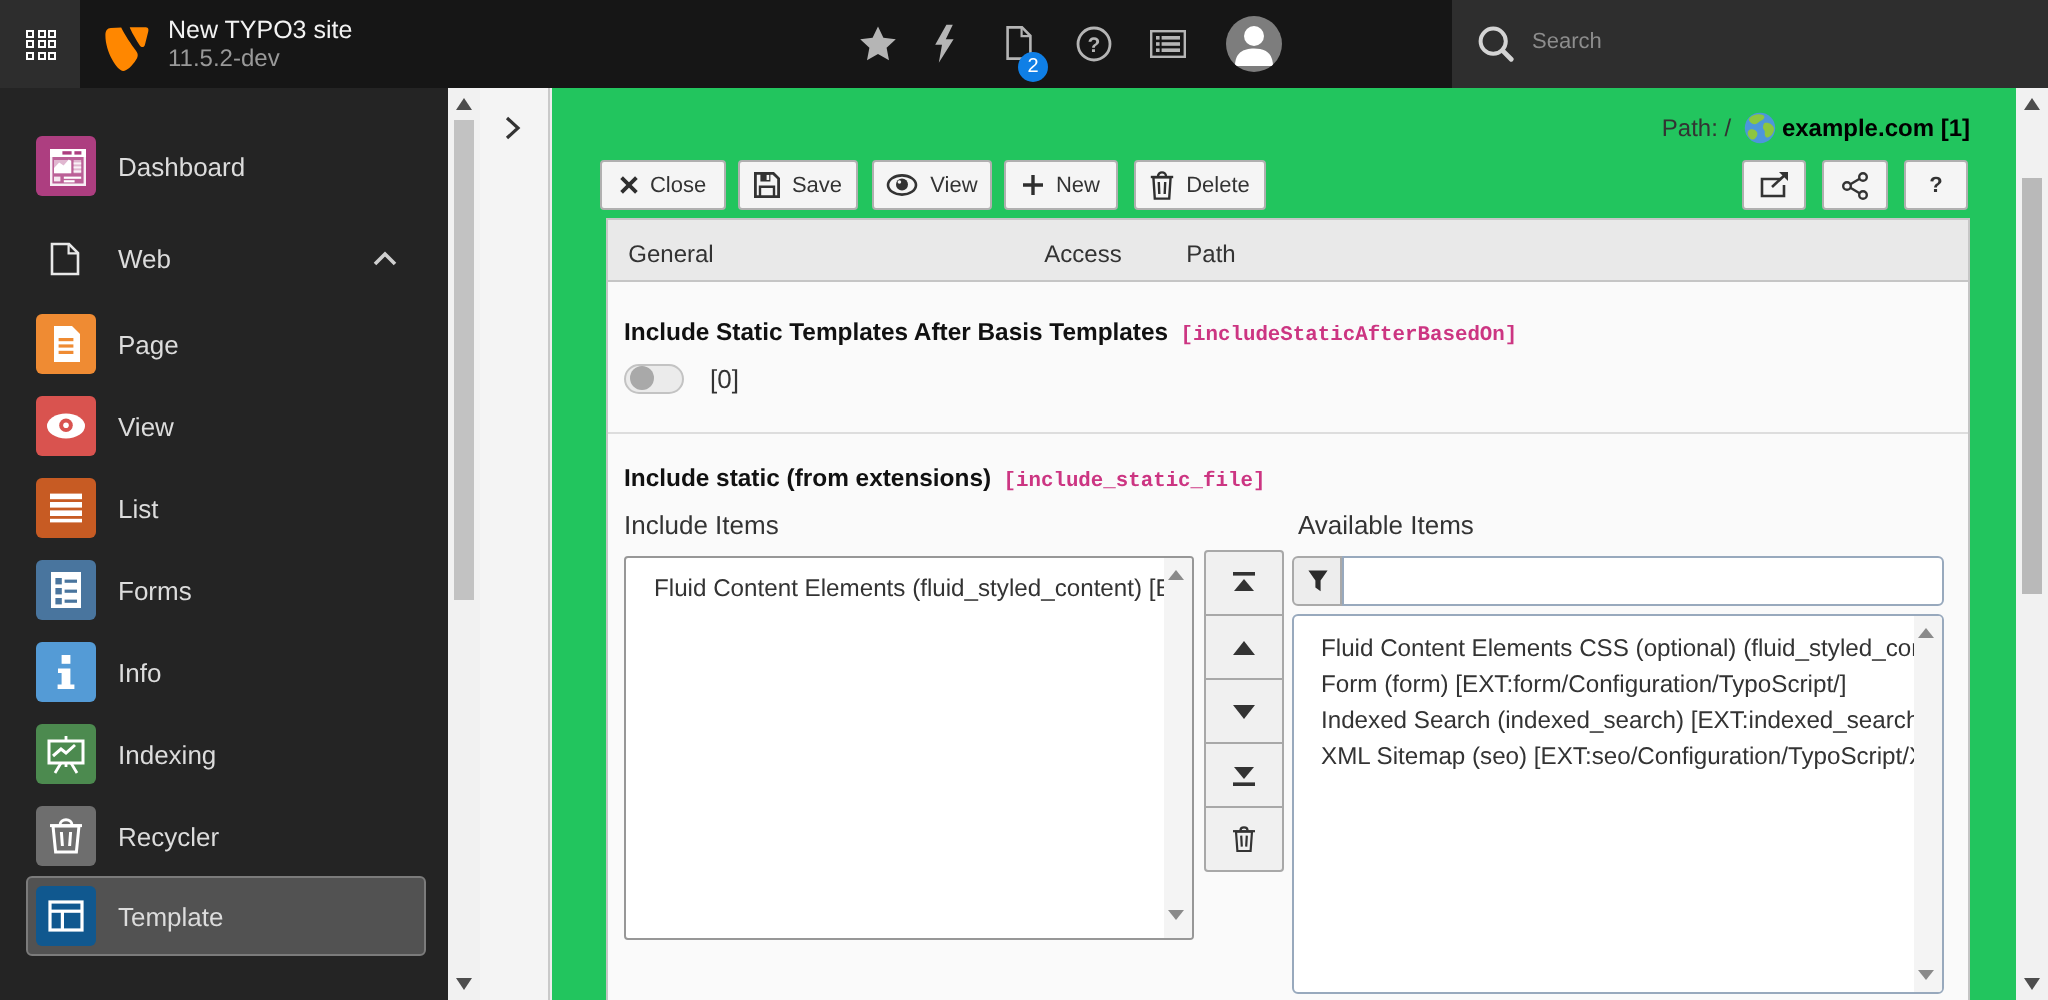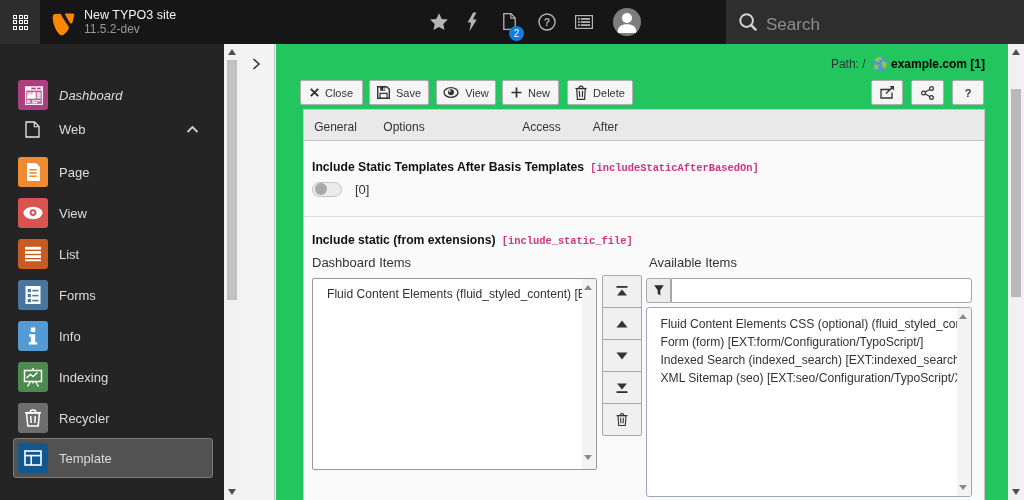--- a/index.html
+++ b/index.html
@@ -9,21 +9,21 @@
 
 
 #topbar { left:0; top:0; width:1024px; height:44px; background:#161616; }
 #modtoggle { left:0; top:0; width:40px; height:44px; background:#2d2d2d; }
 #gridicon { left:13px; top:15px; width:16px; height:15px; }
 .gsq { position:absolute; width:4px; height:4px; border:1px solid #fff; }
 #logo { left:52px; top:13px; }
 #sitename { left:84px; top:7.5px; font-size:12.5px; color:#f3f3f3; line-height:15px; }
 #sitever { left:84px; top:22px; font-size:12px; color:#999; line-height:14px; }
 #searcharea { left:726px; top:0; width:298px; height:44px; background:#2e2e2e; }
-#searchtext { left:766px; top:15px; font-size:17px; color:#8d8d8d; }
+#searchtext { left:766px; top:15px; font-size:11px; color:#8d8d8d; }
 #badge2 { left:509px; top:26px; width:15px; height:15px; border-radius:50%; background:#0f7fe6; color:#fff; font-size:10px; text-align:center; line-height:15px; }
 #avatar { left:613px; top:8px; width:28px; height:28px; border-radius:50%; background:#7d7d7d; overflow:hidden; }
 #kadmin { left:647px; top:15px; font-size:12px; color:#ededed;margin-top:33px; }
 
 
 #modmenu { left:0; top:44px; width:224px; height:456px; background:#242424; }
 .mitem { position:absolute; left:0; width:224px; height:41px; }
 .micon { position:absolute; left:18px; top:5px; }
 .mlabel { position:absolute; left:59px; top:0; height:41px; line-height:41px; font-size:13px; color:#dcdcdc; }
 #sel-template { left:13px; top:394px; width:200px; height:40px; background:#525252; border:1px solid #7b7b7b; border-radius:3px; }
@@ -124,21 +124,21 @@
   <div class="abs" id="kadmin">Klaus Admin</div>
   <div class="abs" id="searcharea"></div>
   <svg class="abs" style="left:739px;top:13px;" width="18" height="18" viewBox="0 0 18 18">
       <circle cx="7.6" cy="7.6" r="6.3" fill="none" stroke="#d4d4d4" stroke-width="2"></circle>
       <line x1="12.2" y1="12.2" x2="16.6" y2="16.6" stroke="#d4d4d4" stroke-width="2.4" stroke-linecap="round"></line>
     </svg>
   <div class="abs" id="searchtext">Search</div>
 </div>
 
 <div class="abs" id="modmenu">
-  <div class="mitem" style="top:31px;font-style:italic;">
+  <div class="mitem" style="top:19px;">
     <svg class="micon" width="30" height="30" viewBox="0 0 30 30">
         <rect width="30" height="30" rx="3" fill="#ad3e80"></rect>
         <g fill="#fff">
           <path d="M7 6.5 h18 v18.5 h-18 z" opacity="0.18"></path>
           <path d="M7 6.5 h18 v4 h-18 z"></path>
           <rect x="9" y="12" width="8.6" height="6.6" opacity="0.55"></rect>
           <path d="M9 18.6 v-2.6 l2.6-2.8 2.2 1.5 2.6-3 1.2 0.9 v6 z"></path>
           <rect x="18.8" y="12" width="3.8" height="6.6" opacity="0.55"></rect>
           <rect x="18.8" y="13.2" width="3.8" height="1" opacity="0.8"></rect>
           <rect x="18.8" y="15.2" width="3.8" height="1" opacity="0.8"></rect>
@@ -321,33 +321,32 @@
           <circle cx="2.5" cy="7" r="1.9"></circle>
           <circle cx="10.5" cy="11.5" r="1.9"></circle>
           <path d="M4.2 6.1 L8.8 3.4 M4.2 7.9 L8.8 10.6"></path>
         </g>
       </svg>
     </div>
   <div class="btn" style="left:676px; top:36px; width:32px; font-weight:bold;">?</div>
 
   <div class="abs" id="tabstrip"></div>
   <div class="tab" style="left:26px; width:67px;">General</div>
-  <div class="tab" style="left:93px; width:70px;">Options</div>
   <div class="tab" style="left:233px; width:65px;">Access</div>
-  <div class="tab" style="left:298px; width:63px;">After</div>
+  <div class="tab" style="left:298px; width:63px;">Path</div>
 
   <div class="abs" id="panel">
     <div class="abs" style="left:8px; top:15.5px; white-space:nowrap;"><span class="blabel">Include Static Templates After Basis Templates</span><span class="code">&nbsp;[includeStaticAfterBasedOn]</span></div>
     <div class="abs" id="toggle">
         <div id="knob"></div>
       </div>
     <div class="abs" style="left:51px; top:41px; font-size:13px; color:#333;">[0]</div>
     <div class="abs" id="divider"></div>
     <div class="abs" style="left:8px; top:89px; white-space:nowrap;"><span class="blabel">Include static (from extensions)</span><span class="code">&nbsp;[include_static_file]</span></div>
-    <div class="abs slabel" style="left:8px; top:114px;">Dashboard Items</div>
+    <div class="abs slabel" style="left:8px; top:114px;">Include Items</div>
     <div class="abs slabel" style="left:345px; top:114px;">Available Items</div>
 
     <div class="abs" id="selbox">
       <div class="opt" style="position:absolute; left:14px; top:6px; right:14px; overflow:hidden;">Fluid Content Elements (fluid_styled_content) [EXT:fluid_styled_content/Configuration/TypoScript/]</div>
       <div class="isb" style="right:0; top:0; bottom:0; width:14px;"></div>
       <div class="iarr" style="right:4px; top:6px; border-left:4px solid transparent; border-right:4px solid transparent; border-bottom:5px solid #8a8a8a;"></div>
       <div class="iarr" style="right:4px; bottom:9px; border-left:4px solid transparent; border-right:4px solid transparent; border-top:5px solid #8a8a8a;"></div>
     </div>
 
     <div class="vbtn" style="top:134px; border-radius:2px 2px 0 0;">

